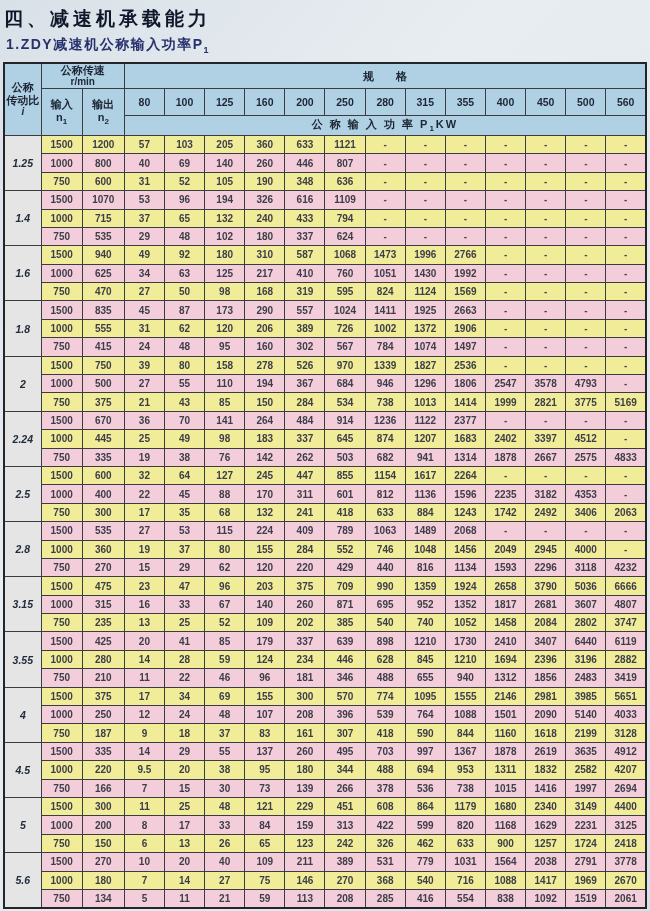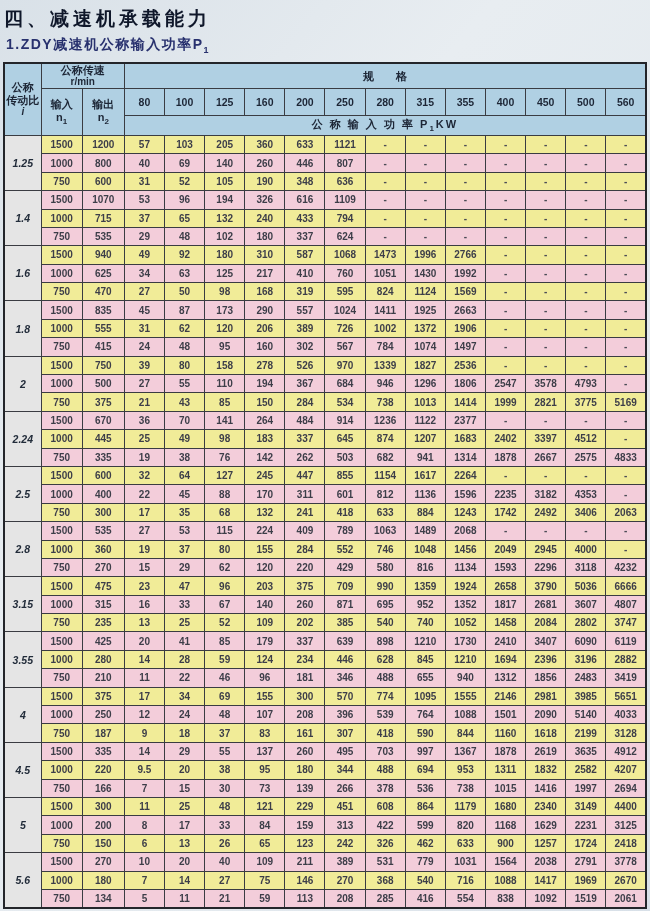--- a/index.html
+++ b/index.html
@@ -527,21 +527,21 @@
         </tr>
         <tr class="row-pink">
           <td>750</td>
           <td>270</td>
           <td>15</td>
           <td>29</td>
           <td>62</td>
           <td>120</td>
           <td>220</td>
           <td>429</td>
-          <td>580</td>
+          <td>440</td>
           <td>816</td>
           <td>1134</td>
           <td>1593</td>
           <td>2296</td>
           <td>3118</td>
           <td>4232</td>
         </tr>
         <tr class="row-yellow">
           <td class="ratio-cell" rowspan="3">3.15</td>
           <td>1500</td>
@@ -602,21 +602,21 @@
           <td>41</td>
           <td>85</td>
           <td>179</td>
           <td>337</td>
           <td>639</td>
           <td>898</td>
           <td>1210</td>
           <td>1730</td>
           <td>2410</td>
           <td>3407</td>
-          <td>6090</td>
+          <td>6440</td>
           <td>6119</td>
         </tr>
         <tr class="row-yellow">
           <td>1000</td>
           <td>280</td>
           <td>14</td>
           <td>28</td>
           <td>59</td>
           <td>124</td>
           <td>234</td>

